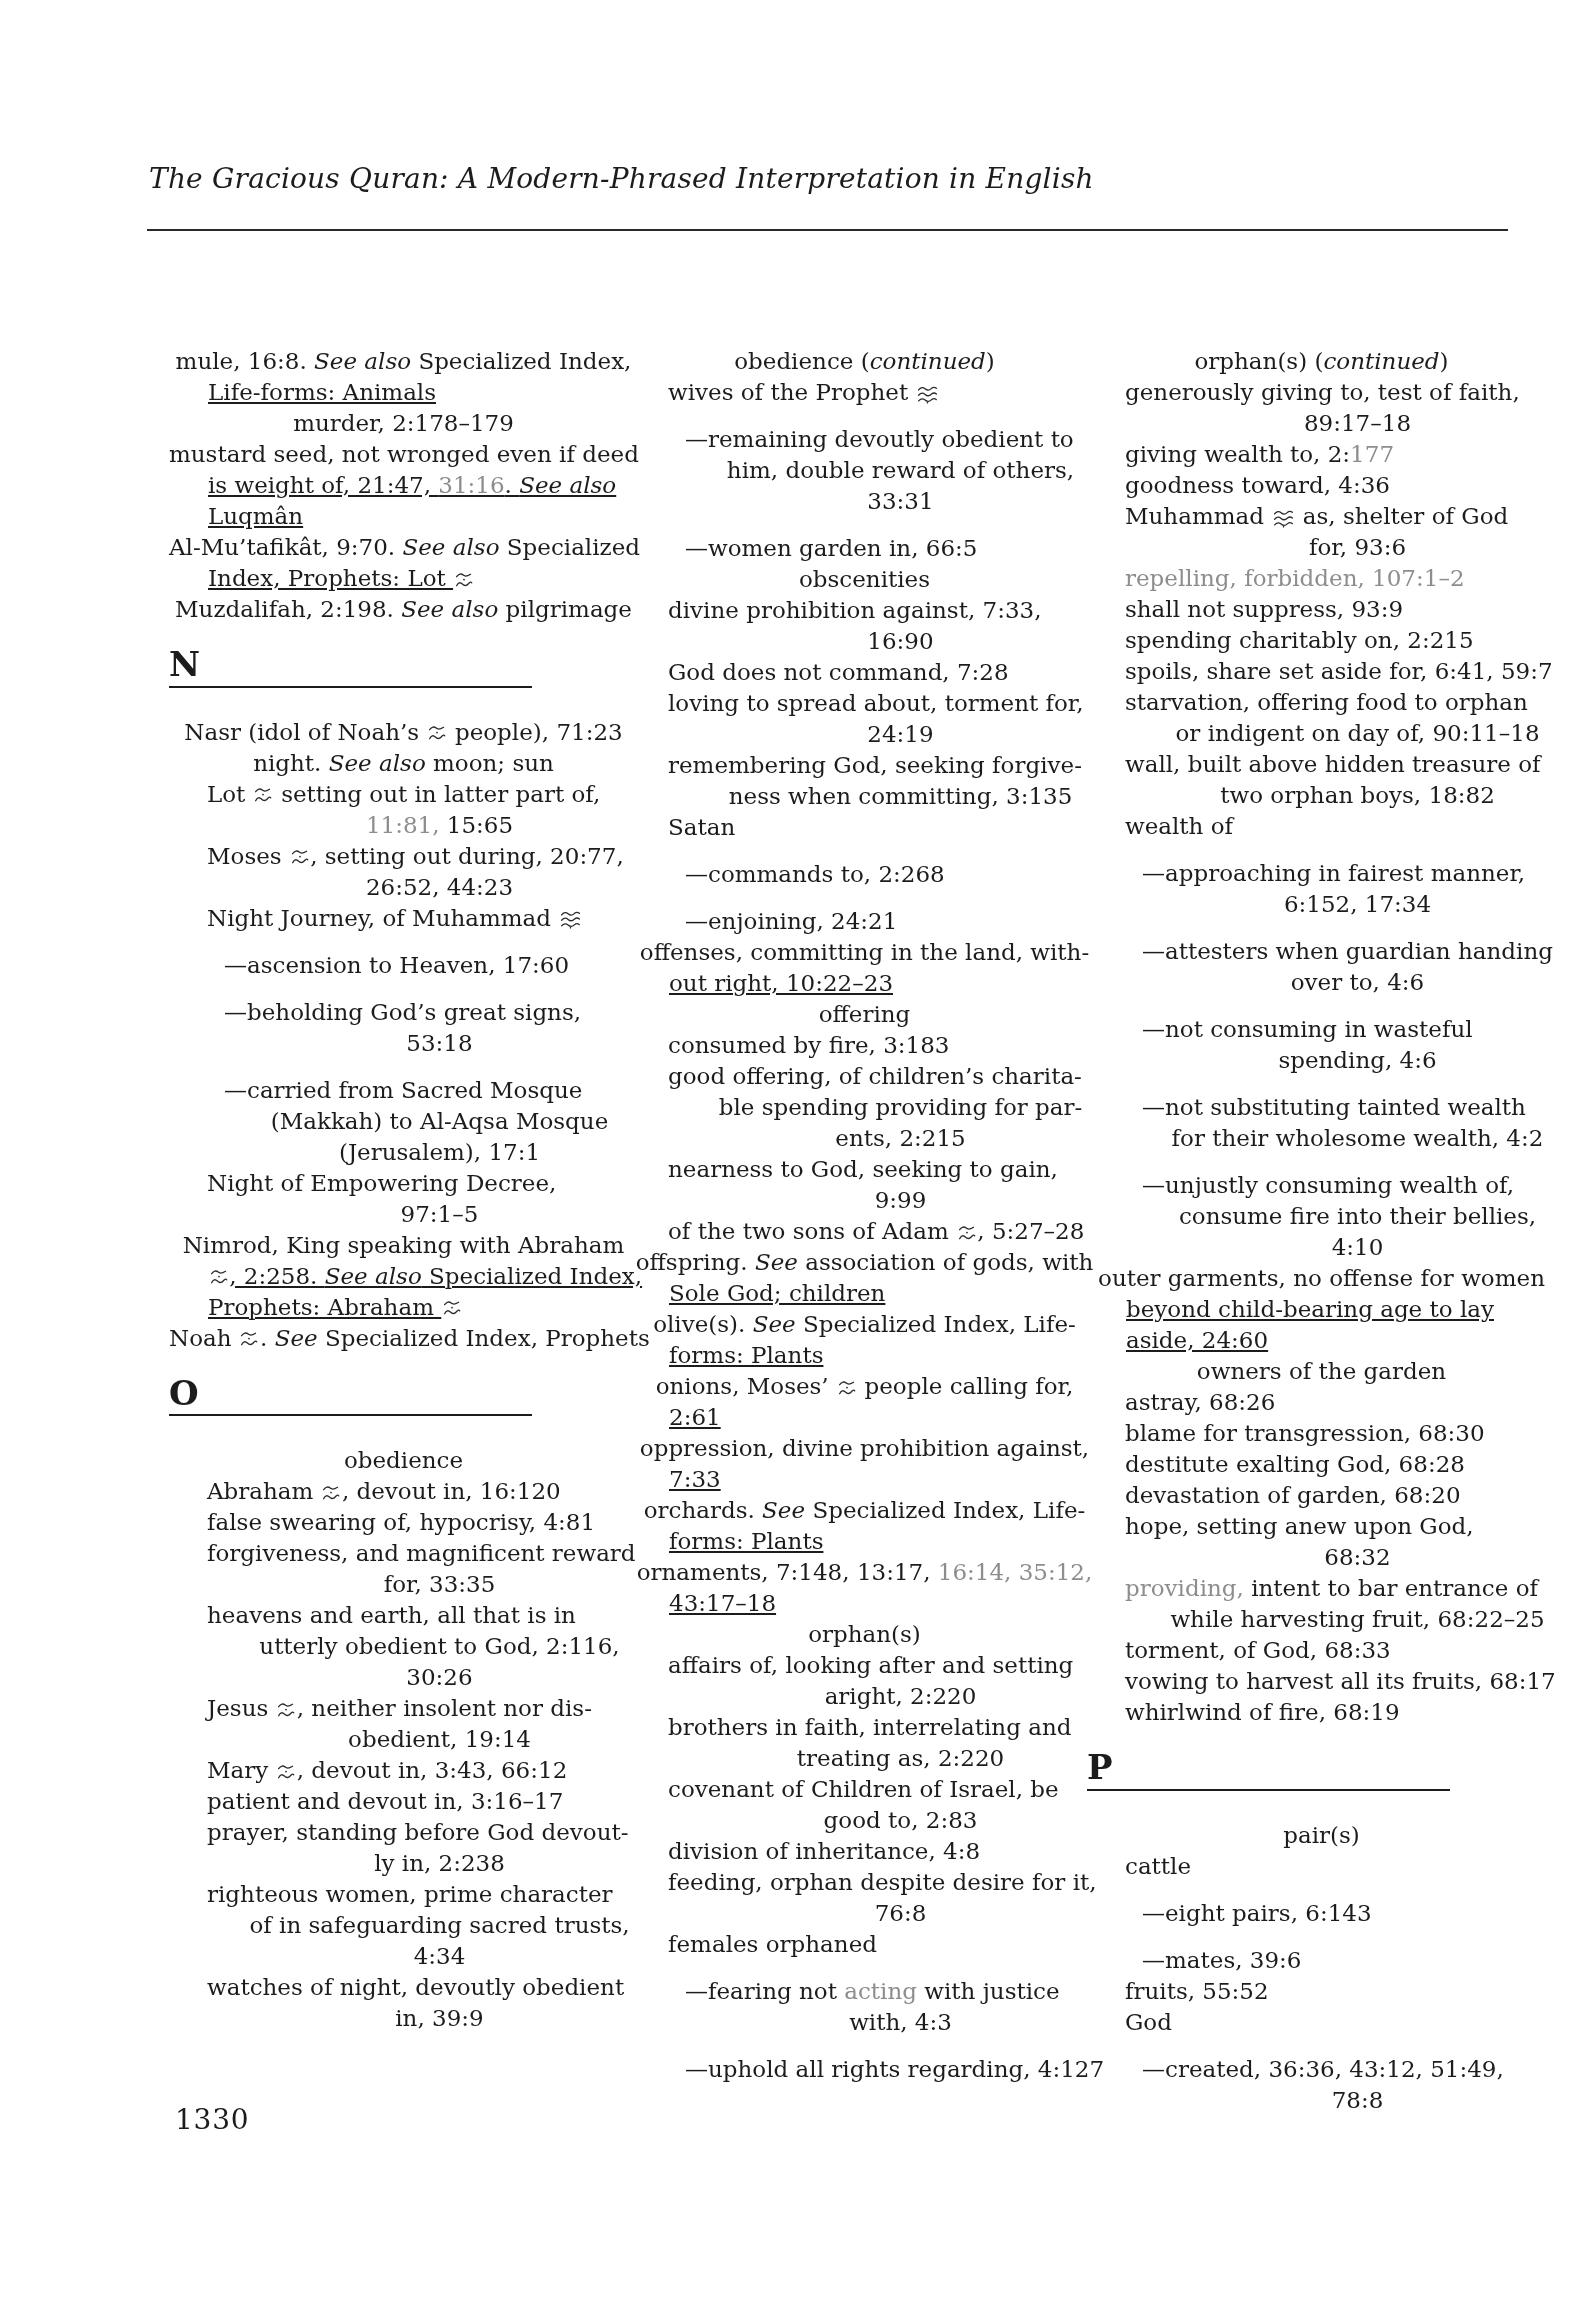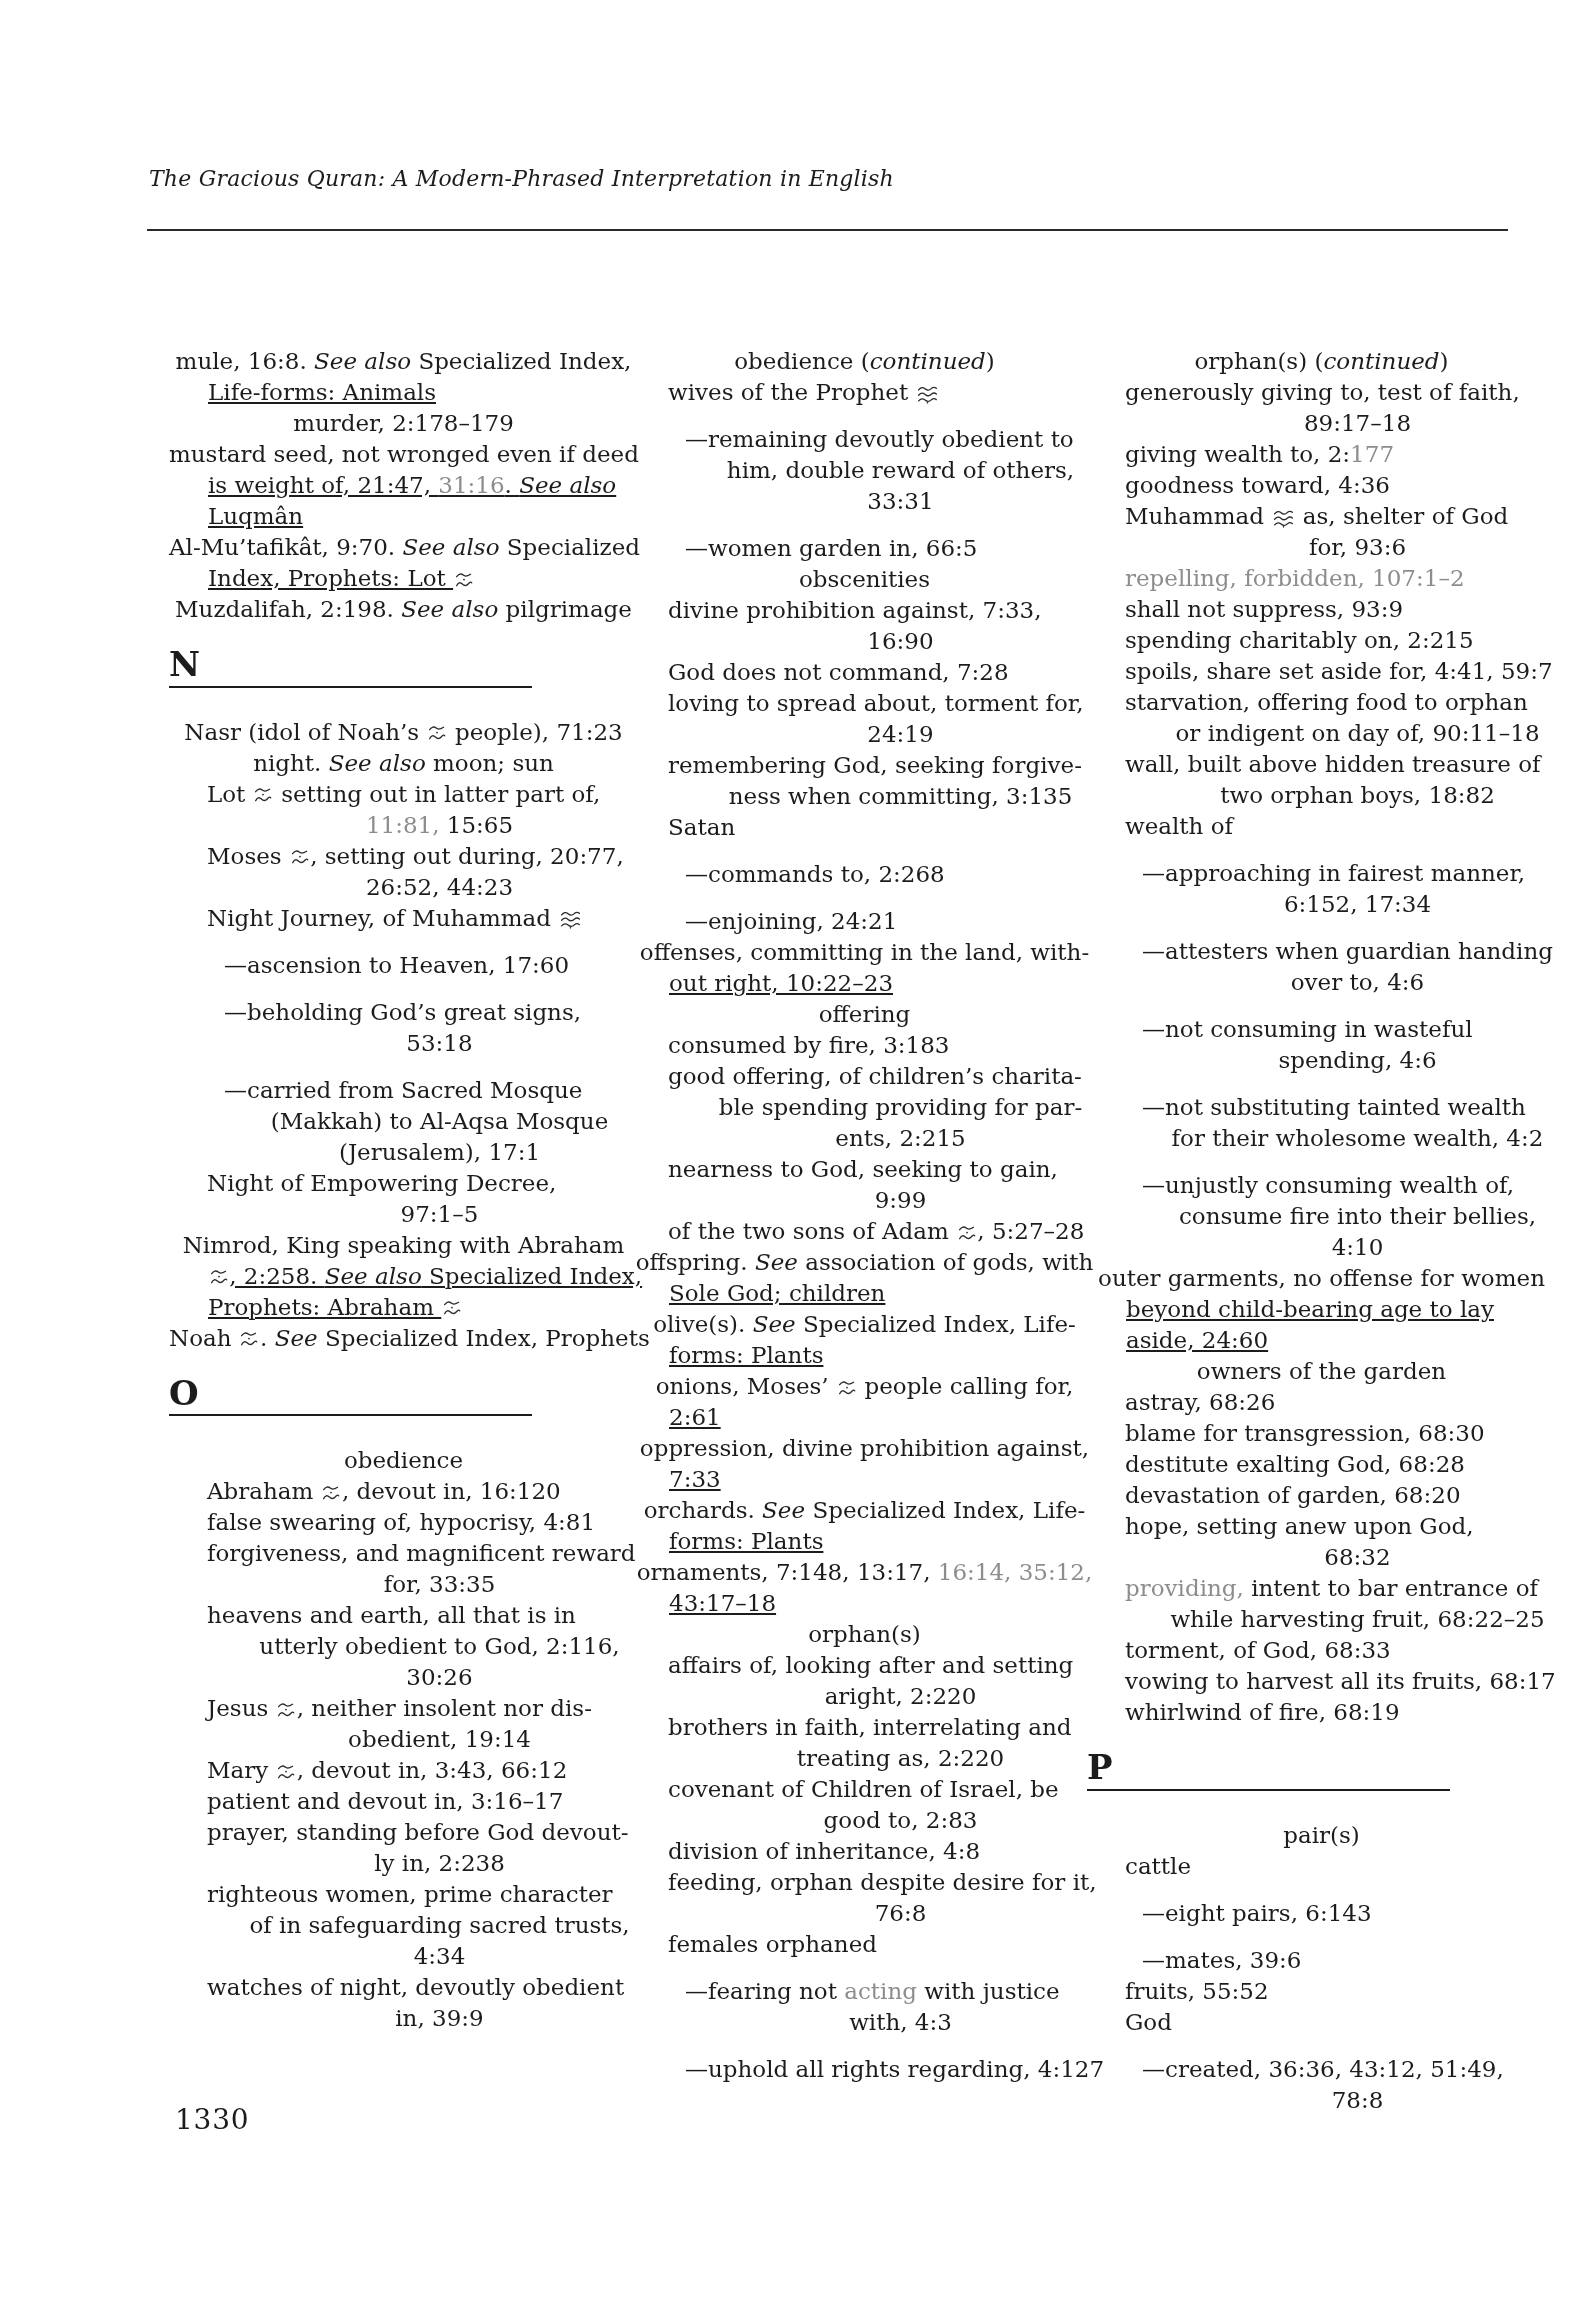--- a/index.html
+++ b/index.html
@@ -11,21 +11,21 @@
   *{margin:0;padding:0;box-sizing:border-box;}
   html,body{width:1595px;height:2307px;background:var(--bg);}
   body{
     font-family:"DejaVu Serif","Liberation Serif",serif;
     color:var(--ink);
     position:relative;
     overflow:hidden;
   }
   .running-head{
     position:absolute;left:149px;top:167px;
-    font-style:italic;font-size:22px;line-height:24.5px;
+    font-style:italic;font-size:28px;line-height:24.5px;
     letter-spacing:0.2px;
   }
   .head-rule{
     position:absolute;left:147px;top:229px;width:1361px;height:1.6px;
     background:var(--rule);
   }
   .col{
     position:absolute;top:346px;width:469px;
     font-size:23px;line-height:31px;
   }
@@ -242,21 +242,21 @@
     <div class="ln ind-c">Muhammad <span class="hon"><svg width="21" height="19.6" viewBox="0 0 26 24">
           <path d="M2 6 Q6 1 10 4.5 Q14 8 18 4 Q21 1.5 24 4"></path>
           <path d="M2 12.5 Q6 8 10 11.5 Q14 15 18 11 Q21 8.5 24 11"></path>
           <path d="M2 19.5 Q6 15 10 18.5 Q14 22 18 18 Q21 15.5 24 18"></path>
           <circle cx="13" cy="22" r="1"></circle>
         </svg></span> as, shelter of God</div>
     <div class="ln ind-d">for, 93:6</div>
     <div class="ln ind-c"><span class="gy">repelling, forbidden, 107:1–2</span></div>
     <div class="ln ind-c">shall not suppress, 93:9</div>
     <div class="ln ind-c">spending charitably on, 2:215</div>
-    <div class="ln ind-c">spoils, share set aside for, 4:41, 59:7</div>
+    <div class="ln ind-c">spoils, share set aside for, 6:41, 59:7</div>
     <div class="ln ind-c">starvation, offering food to orphan</div>
     <div class="ln ind-d">or indigent on day of, 90:11–18</div>
     <div class="ln ind-c">wall, built above hidden treasure of</div>
     <div class="ln ind-d">two orphan boys, 18:82</div>
     <div class="ln ind-c">wealth of</div>
     <div class="ln ind-e">—approaching in fairest manner,</div>
     <div class="ln ind-d">6:152, 17:34</div>
     <div class="ln ind-e">—attesters when guardian handing</div>
     <div class="ln ind-d">over to, 4:6</div>
     <div class="ln ind-e">—not consuming in wasteful</div>

